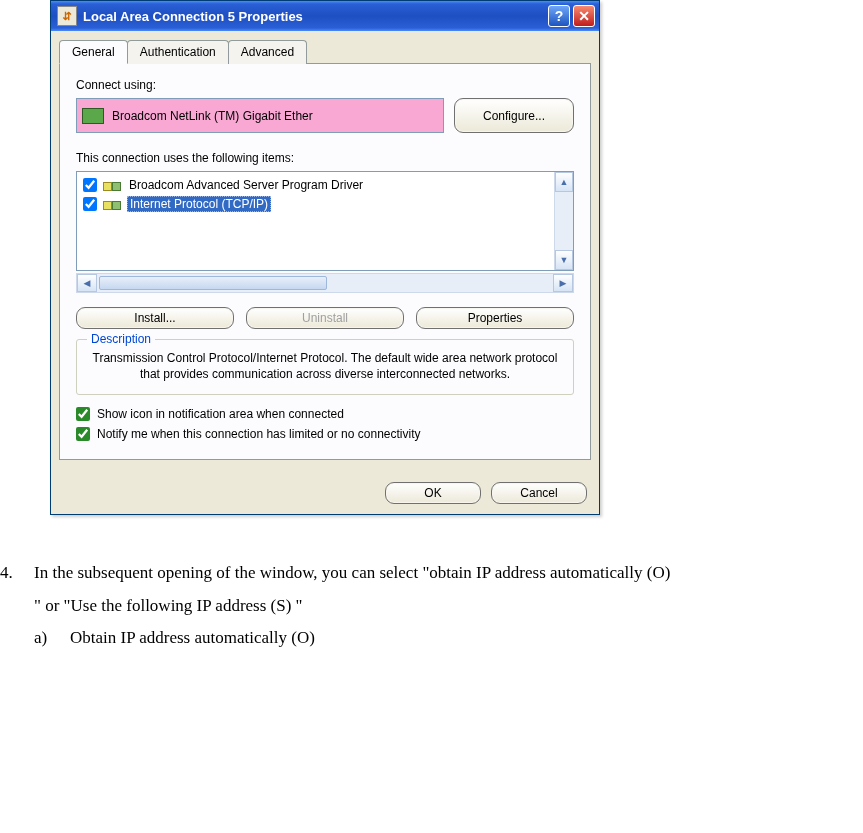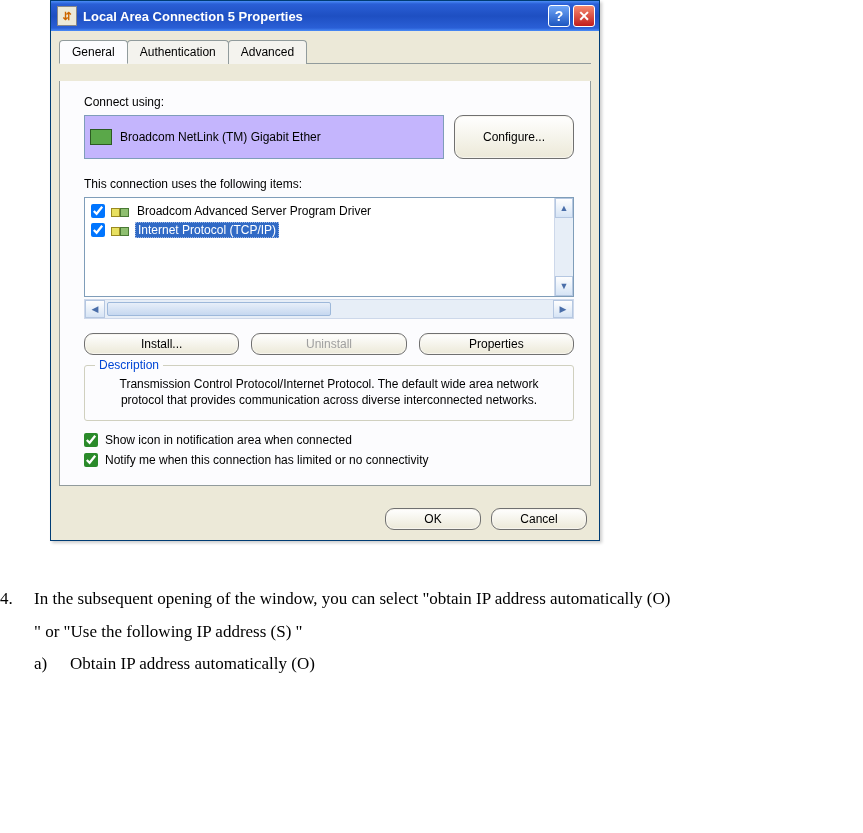--- a/index.html
+++ b/index.html
@@ -58,29 +58,28 @@
     font-size:12px;
     cursor:pointer;
     position:relative;
     top:1px;
   }
   .tab.active { background:#fcfcfe; z-index:2; border-bottom:1px solid #fcfcfe;}
   .tab-panel {
     border:1px solid #919b9c;
     border-top:none;
     background:#fcfcfe;
-    padding:14px 16px 18px 24px;
-    margin-top:17px;
+    padding:14px 16px 18px 16px;
   }
   .section-label { font-size:12px; margin-bottom:6px; display:block; }
   .connect-row { display:flex; gap:10px; align-items:stretch; margin-bottom:18px;}
   .adapter-box {
     flex:1; display:flex; align-items:center;
-    border:1px solid #7f9db9; background:#c4b5fd;
-    padding:3px 5px; height:44px; box-sizing:border-box;
+    border:1px solid #7f9db9; background:#f9a8d4;
+    padding:3px 5px; height:35px; box-sizing:border-box;
   }
   .adapter-box .net-icon{
     display:inline-block; width:20px; height:14px;
     background:#5aa849; border:1px solid #2c5a22;
     margin-right:8px;
   }
   .adapter-text{font-size:12px;}
   .xp-btn{
     background:linear-gradient(to bottom,#fff,#ece9d8);
     border:1px solid #707070;

